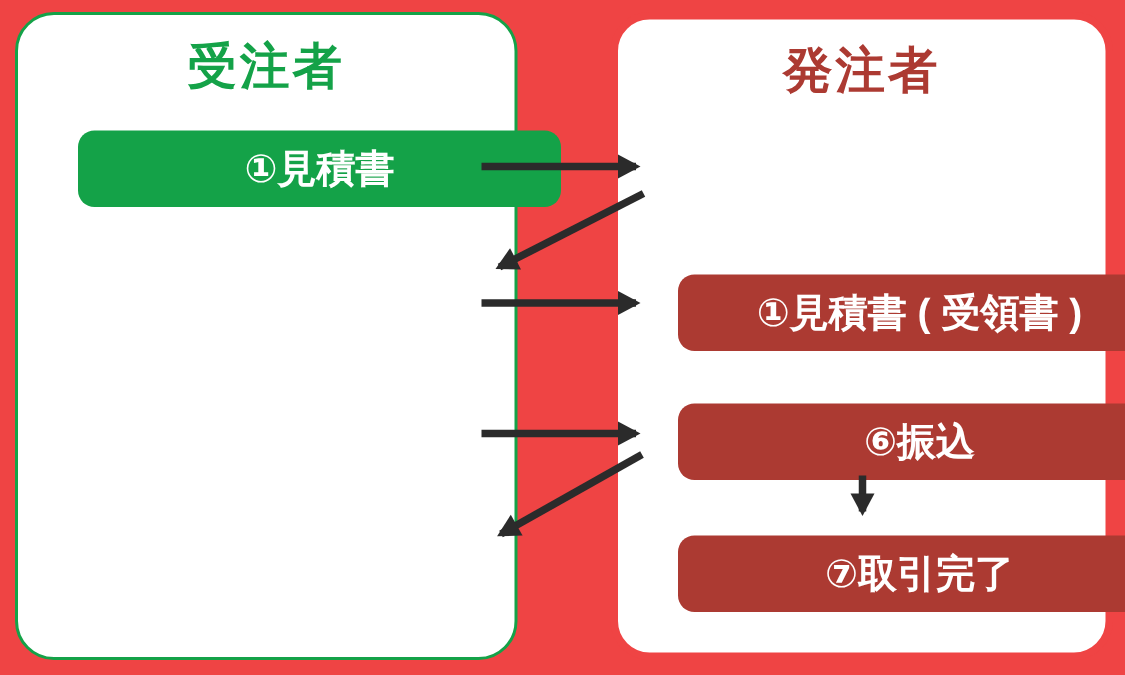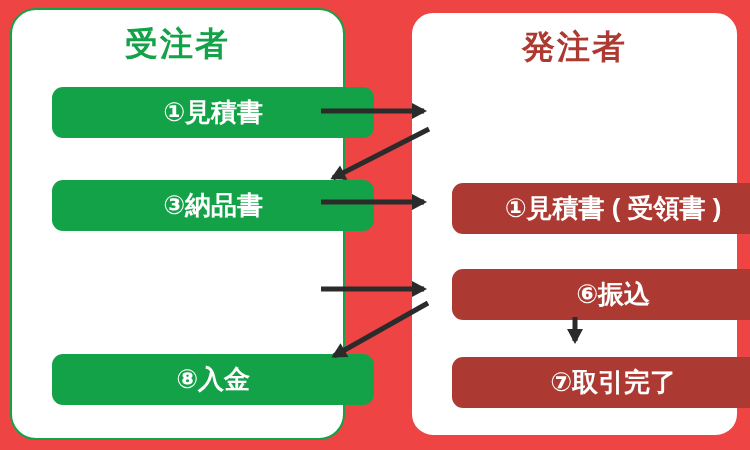--- a/index.html
+++ b/index.html
@@ -70,22 +70,20 @@
   }
 </style>
 </head>
 <body>
 
 <div class="canvas">
 
   <div class="panel left">
     <div class="panel-title">受注者</div>
     <div class="row-box r0">①見積書</div>
-    <div class="row-box r1">③納品書</div>
-    <div class="row-box r3">⑧入金</div>
   </div>
 
   <div class="panel right">
     <div class="panel-title">発注者</div>
     <div class="row-box r1">①見積書 ( 受領書 )</div>
     <div class="row-box r3">⑦取引完了</div>
     <div class="row-box r2">⑥振込</div>
   </div>
 
   <svg class="arrows" viewBox="0 0 750 450" xmlns="http://www.w3.org/2000/svg">

